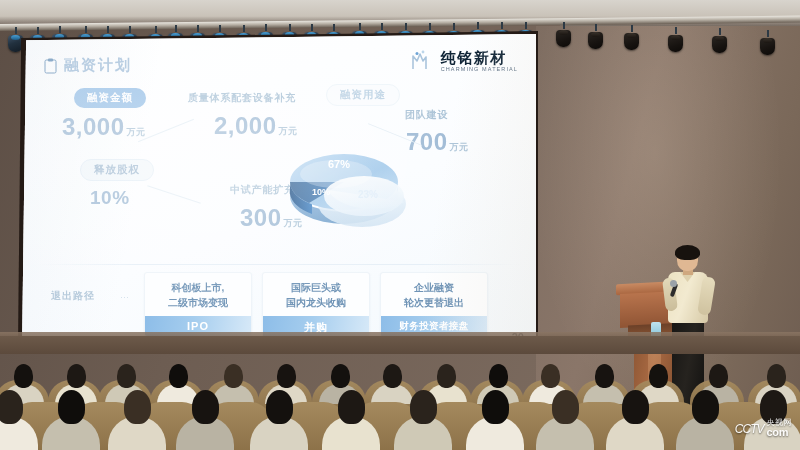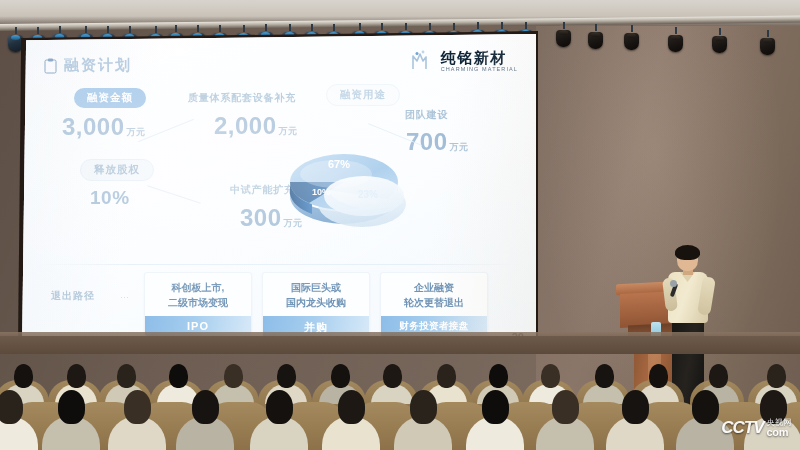--- a/index.html
+++ b/index.html
@@ -269,22 +269,22 @@
     background:linear-gradient(180deg,#8a7563 0%,#6f5a49 100%);
     opacity:.85;
   }
 
   
   .watermark{
     position:absolute; right:8px; bottom:12px;
     display:flex; align-items:center; gap:3px; opacity:.92;
   }
   .wm-cctv{
-    font-family:"Liberation Sans",sans-serif; font-weight:700; font-style:italic;
-    font-size:17px; color:#ffffff; letter-spacing:-1px;
+    font-family:"Liberation Sans",sans-serif; font-weight:400; font-style:italic;
+    font-size:12px; color:#ffffff; letter-spacing:-1px;
     text-shadow:0 1px 2px rgba(0,0,0,.6);
   }
   .wm-right{ display:flex; flex-direction:column; line-height:1; }
   .wm-cn{ font-size:8px; color:#ffffff; letter-spacing:.5px; text-shadow:0 1px 2px rgba(0,0,0,.6);}
   .wm-com{ font-size:11px; color:#ffffff; font-weight:700; letter-spacing:-.3px; text-shadow:0 1px 2px rgba(0,0,0,.6);}
 </style>
 </head>
 <body>
 
 <div id="scene">

